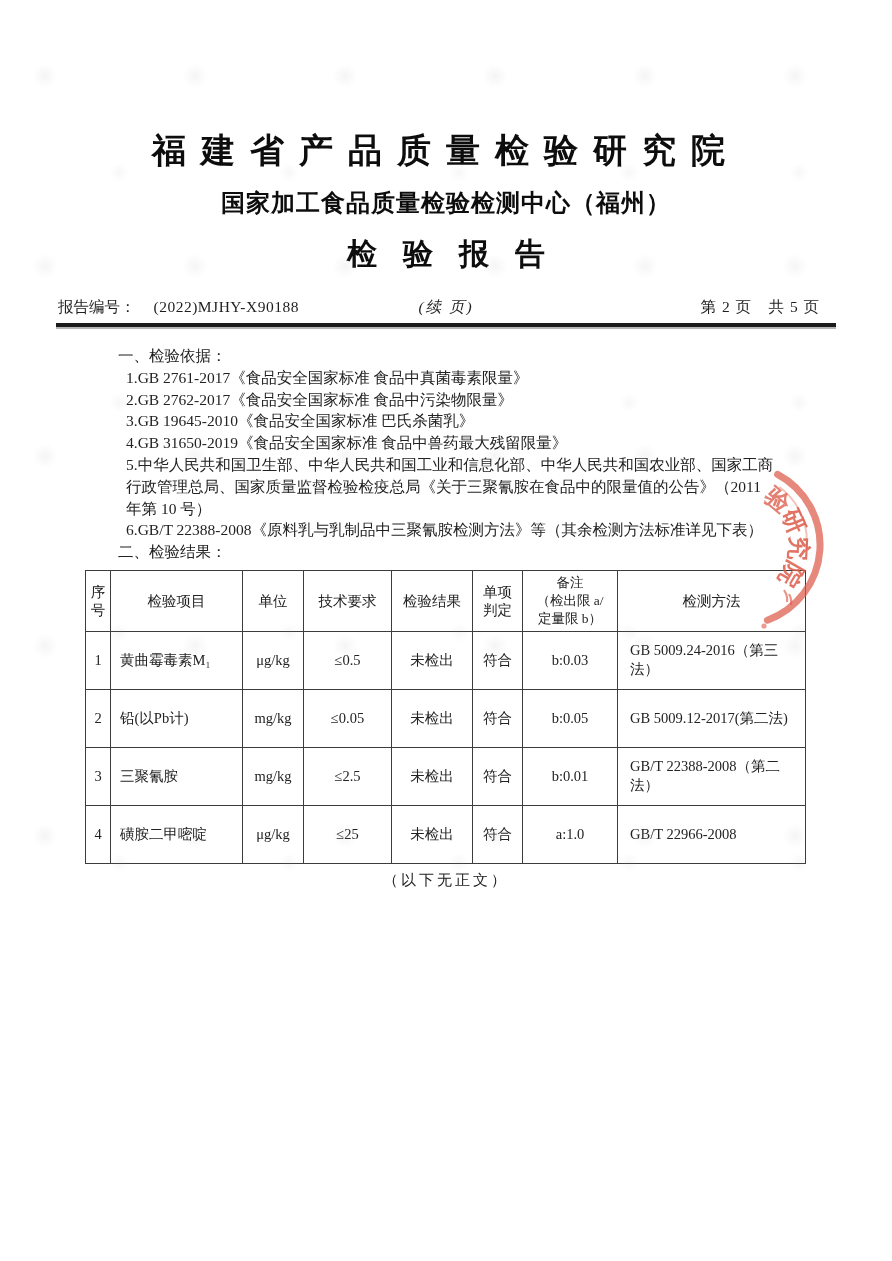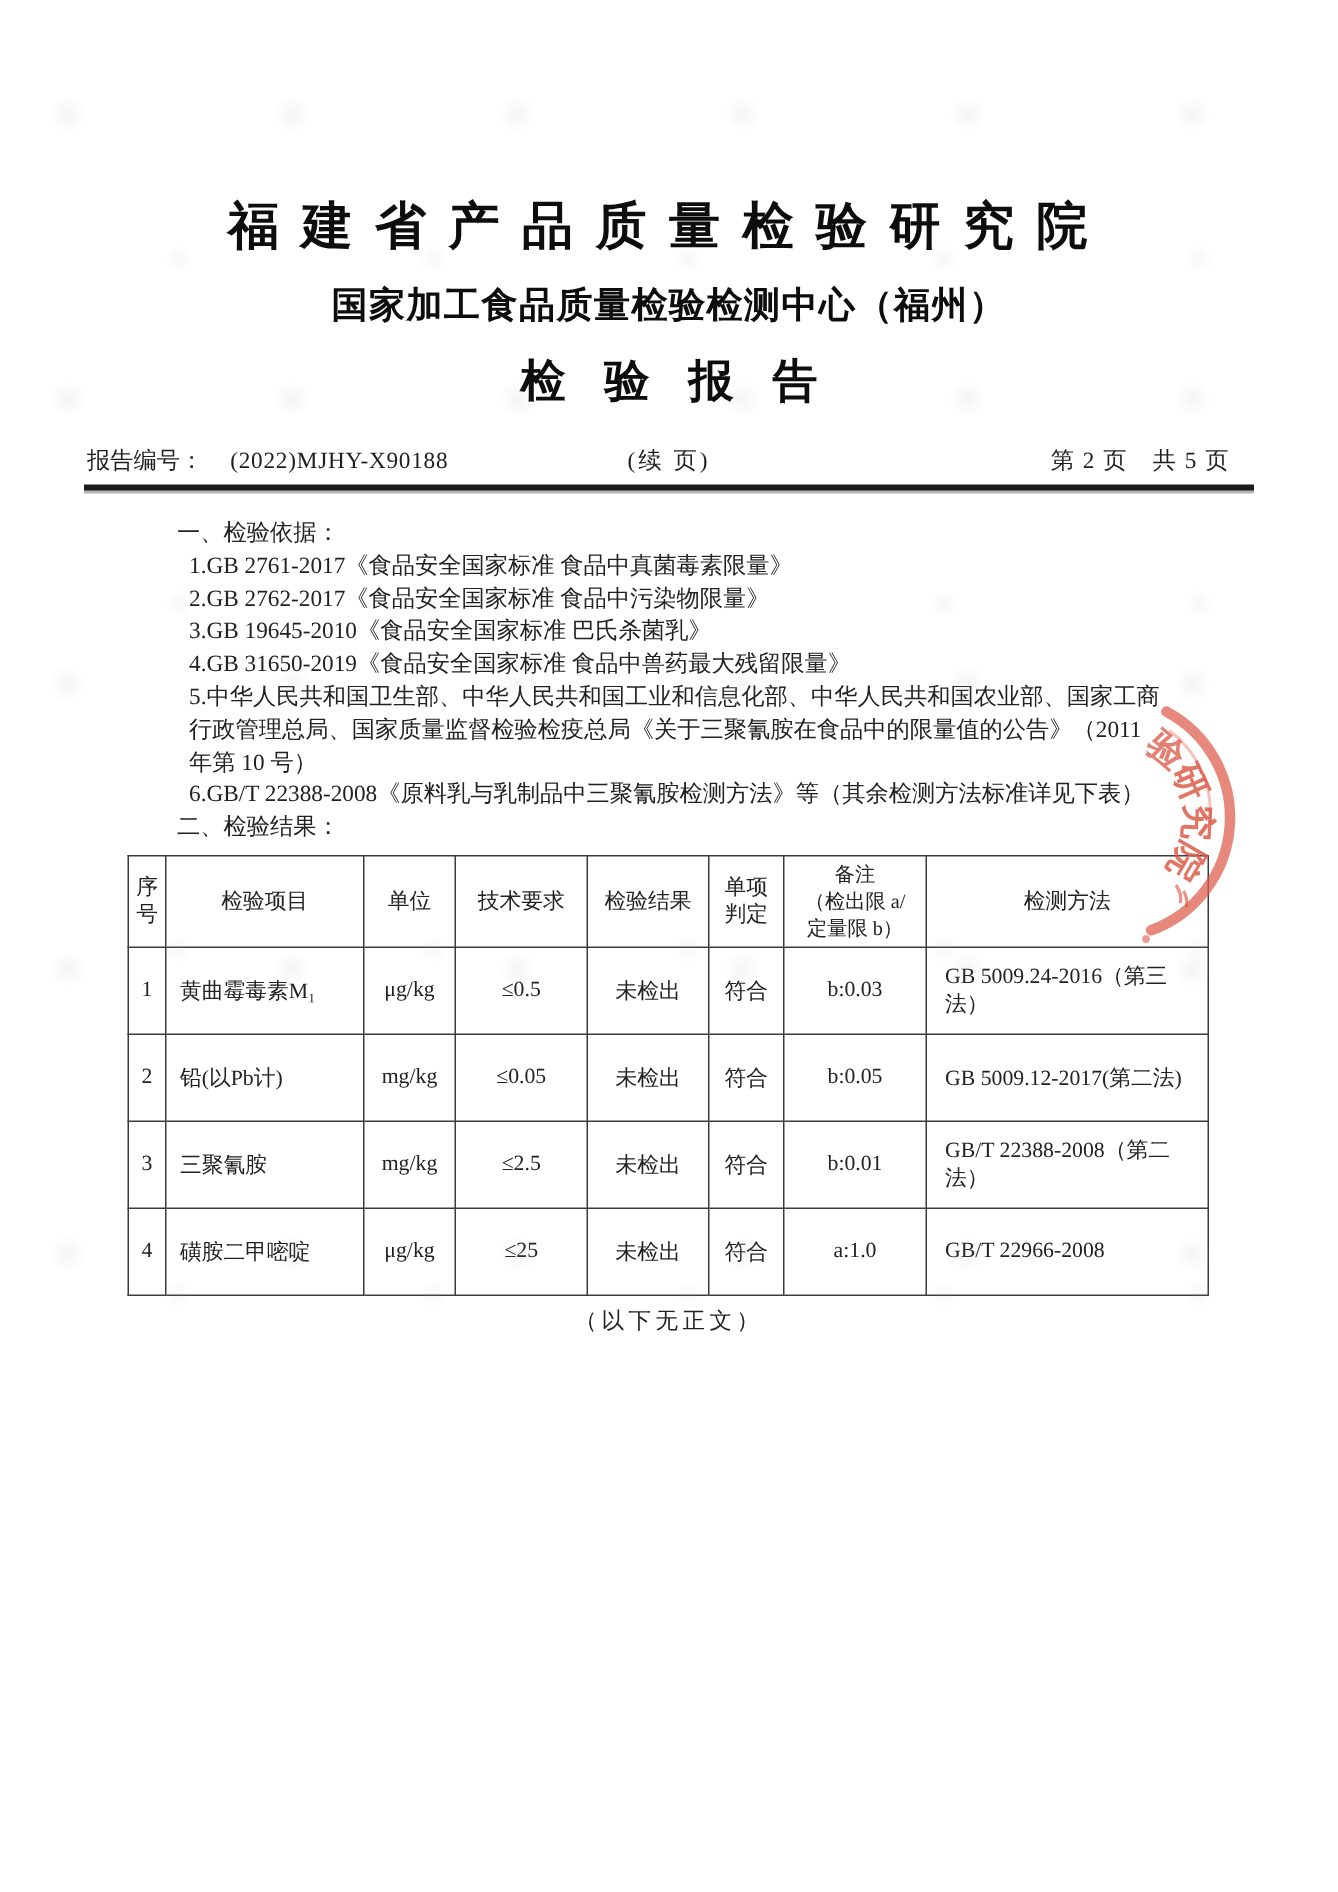--- a/index.html
+++ b/index.html
@@ -51,21 +51,21 @@
     font-family:"Liberation Sans","DejaVu Sans",sans-serif;
   }
   .report-meta{
     position:relative;
     margin:22px 58px 0 58px;
     height:20px;
     font-size:15.5px;
   }
   .report-meta .left{position:absolute;left:0;top:0;}
   .report-meta .left .num{margin-left:18px;letter-spacing:.5px;}
-  .report-meta .center{position:absolute;left:0;right:0;top:0;text-align:center;letter-spacing:2px;}
+  .report-meta .center{position:absolute;left:0;right:0;top:0;text-align:center;letter-spacing:2px;font-style:italic;}
   .report-meta .right{position:absolute;right:14px;top:0;letter-spacing:1px;}
   .header-rule{
     margin:6px 56px 0 56px;
     height:4px;
     background:#1b1b1b;
     box-shadow:0 2px 0 rgba(120,120,120,.55);
   }
   .basis{
     margin:18px 60px 0 60px;
     font-size:15.5px;

